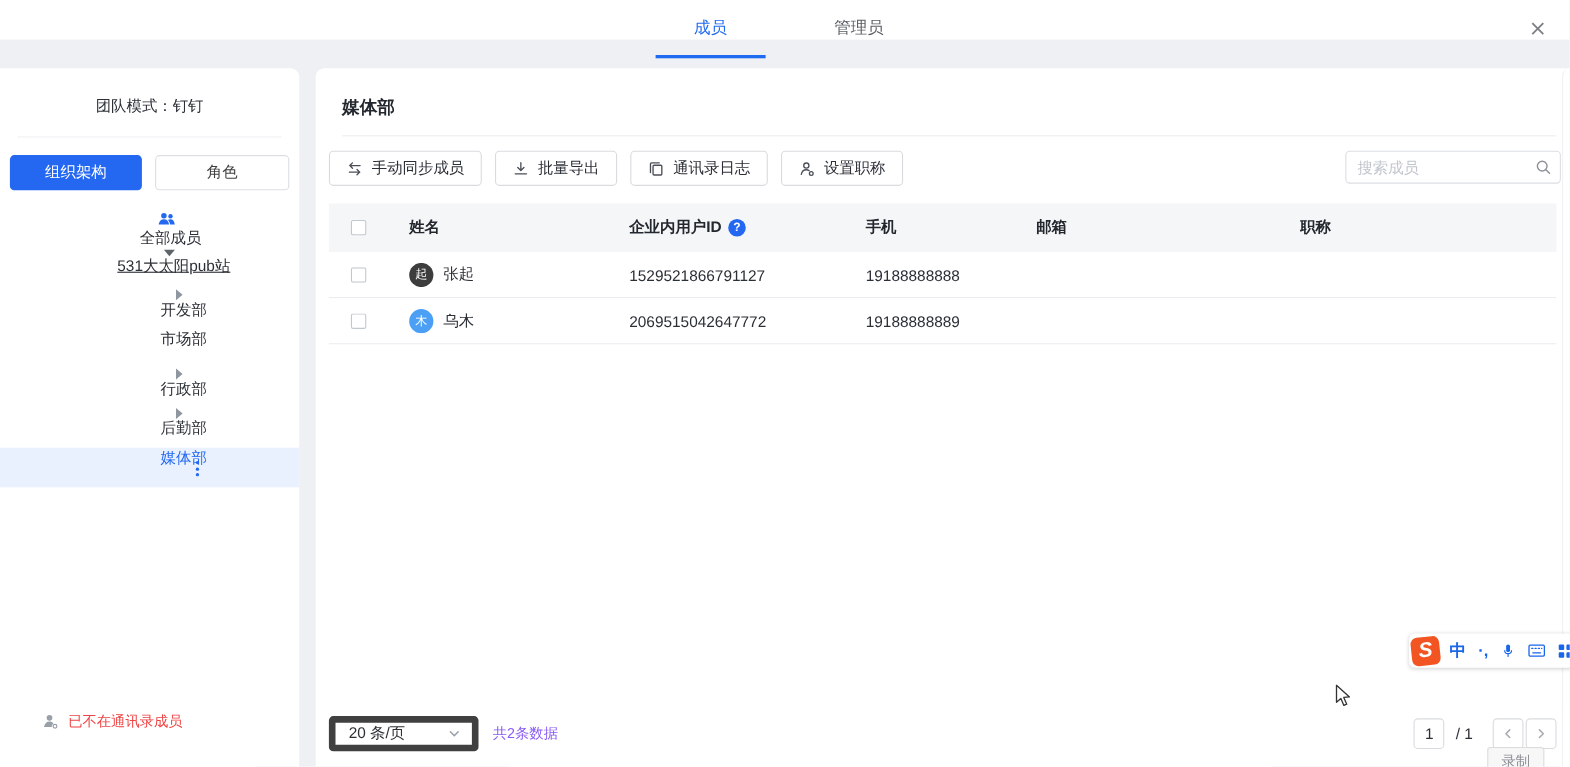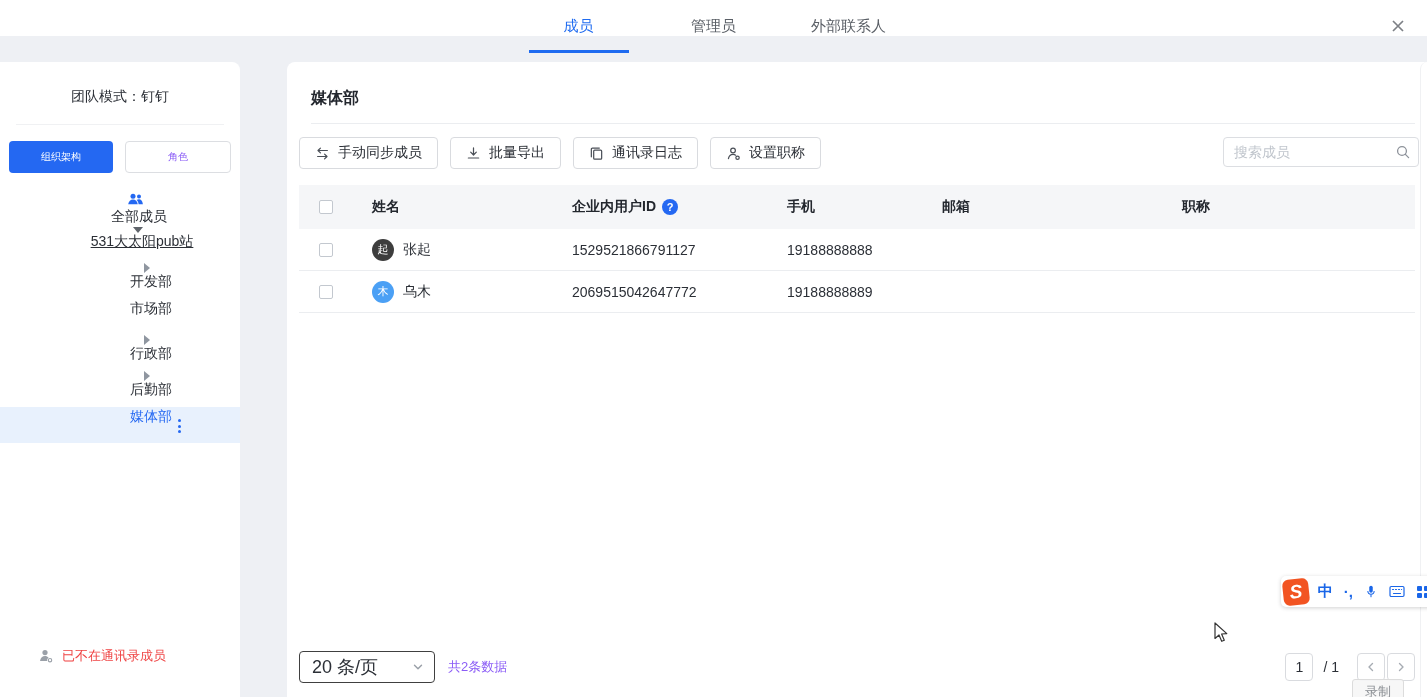--- a/index.html
+++ b/index.html
@@ -8,30 +8,30 @@
 
   
   .topbar { position:absolute; top:0; left:0; right:0; height:36px; background:#fff; display:flex; justify-content:center; }
   .tabs { display:flex; gap:35px; }
   .tab { width:100px; height:53px; line-height:52px; text-align:center; font-size:15px; color:#5a5f66; cursor:pointer; position:relative; }
   .tab.active { color:#1f6bf0; }
   .tab.active .tab-underline { position:absolute; left:0; right:0; bottom:0; height:3px; background:#1f6bf0; }
   .close-btn { position:absolute; right:14px; top:11px; width:30px; height:30px; display:flex; align-items:center; justify-content:center; cursor:pointer; }
 
   
-  .sidebar { position:absolute; left:0; top:62px; width:240px; bottom:0; background:#fff; border-radius:0 8px 0 0; }
+  .sidebar { position:absolute; left:0; top:62px; width:272px; bottom:0; background:#fff; border-radius:0 8px 0 0; }
   .main { position:absolute; left:287px; top:62px; right:0; bottom:0; background:#fff; border-radius:8px 0 0 0; }
 
   
   .team-mode { padding:26px 0 18px; text-align:center; font-size:14px; color:#2b2f36; }
   .side-divider { border-bottom:1px solid #f0f1f3; margin:0 16px; }
   .toggle-row { display:flex; gap:12px; padding:16px 9px 8px; }
-  .toggle-btn { flex:1; height:32px; border-radius:4px; font-size:10px; display:flex; align-items:center; justify-content:center; cursor:pointer; }
+  .toggle-btn { flex:1; height:32px; border-radius:4px; font-size:14px; display:flex; align-items:center; justify-content:center; cursor:pointer; }
   .toggle-btn.primary { background:#2468f2; color:#fff; }
-  .toggle-btn.ghost { background:#fff; color:#8b5cf6; border:1px solid #dcdee2; }
+  .toggle-btn.ghost { background:#fff; color:#404040; border:1px solid #dcdee2; }
   .tree { margin-top:10px; font-size:14px; }
   .tree-item { height:36px; display:flex; align-items:center; cursor:pointer; position:relative;flex-direction:column; }
   .tree-item.all { padding-left:38px; }
   .tree-item.lv0 { padding-left:44px;text-decoration:underline; }
   .tree-item.lv1 { padding-left:62px; }
   .tree-item.selected { background:#e8f1fd; color:#2468f2; }
   .caret { display:inline-block; margin-right:9px; }
   .caret.down { width:0; height:0; border-left:5px solid transparent; border-right:5px solid transparent; border-top:6px solid #5f646b; }
   .caret.right { width:0; height:0; border-top:5px solid transparent; border-bottom:5px solid transparent; border-left:6px solid #8f96a0; }
   .caret.leaf { width:11px; height:1px; }
@@ -58,21 +58,21 @@
   .trow.head { background:#f5f6f8; height:44px; font-weight:bold; color:#23272e; }
   .trow.body { height:42px; border-bottom:1px solid #ebedf0; color:#2b2f36; }
   .cell { padding-left:21px; display:flex; align-items:center; overflow:hidden; white-space:nowrap; }
   .cell.cb { padding-left:20px; }
   .checkbox { width:14px; height:14px; border:1px solid #c3c8cf; border-radius:2px; background:#fff; cursor:pointer; }
   .q-icon { width:16px; height:16px; border-radius:50%; background:#2468f2; color:#fff; font-size:11px; font-weight:bold; display:inline-flex; align-items:center; justify-content:center; margin-left:6px; cursor:pointer; }
   .avatar { width:22px; height:22px; border-radius:50%; color:#fff; font-size:11px; display:inline-flex; align-items:center; justify-content:center; margin-right:9px; flex:0 0 auto; }
 
   
   .main-footer { position:absolute; left:12px; right:12px; bottom:14px; height:32px; display:flex; align-items:center; }
-  .page-size { width:136px; height:32px; border:1px solid #404040; border-radius:4px; display:flex; align-items:center; justify-content:space-between; padding:0 10px 0 12px; font-size:18px; color:#2b2f36; cursor:pointer; background:#fff; }
+  .page-size { width:136px; height:32px; border:6px solid #404040; border-radius:4px; display:flex; align-items:center; justify-content:space-between; padding:0 10px 0 12px; font-size:14px; color:#2b2f36; cursor:pointer; background:#fff; }
   .total-text { margin-left:13px; font-size:13px; color:#8b5cf6; }
   .pager { margin-left:auto; display:flex; align-items:center; }
   .page-box { width:28px; height:28px; border:1px solid #d9dbdf; border-radius:4px; display:flex; align-items:center; justify-content:center; font-size:14px; color:#2b2f36; background:#fff; cursor:pointer; }
   .page-sep { margin:0 18px 0 10px; font-size:14px; color:#2b2f36; }
   .nav-btn { width:28px; height:28px; border:1px solid #d9dbdf; border-radius:4px; background:#fff; display:flex; align-items:center; justify-content:center; cursor:pointer; }
   .nav-btn + .nav-btn { margin-left:2px; }
   .scroll-gutter { position:absolute; top:0; right:0; bottom:0; width:7px; background:#fff; border-left:1px solid #f0f1f3; border-radius:8px 0 0 0; }
 
   
   .ime-bar { position:absolute; left:1281px; top:576px; width:160px; height:31px; background:#fff; border-radius:5px; box-shadow:0 1px 4px rgba(0,0,0,.18); display:flex; align-items:center; padding:0 0 0 2px; }
@@ -85,23 +85,20 @@
 <body>
 
 <div class="topbar">
   <div class="tabs">
     <div class="tab active">
       <span>成员</span>
       <span class="tab-underline"></span>
     </div>
     <div class="tab">
       <span>管理员</span>
-    </div>
-    <div class="tab">
-      <span>外部联系人</span>
     </div>
   </div>
   <div class="close-btn">
     <svg width="18" height="18" viewBox="0 0 18 18">
         <path d="M4 4 L14 14 M14 4 L4 14" stroke="#7d8086" stroke-width="1.7" fill="none"></path>
       </svg>
   </div>
 </div>
 
 <div class="sidebar">

